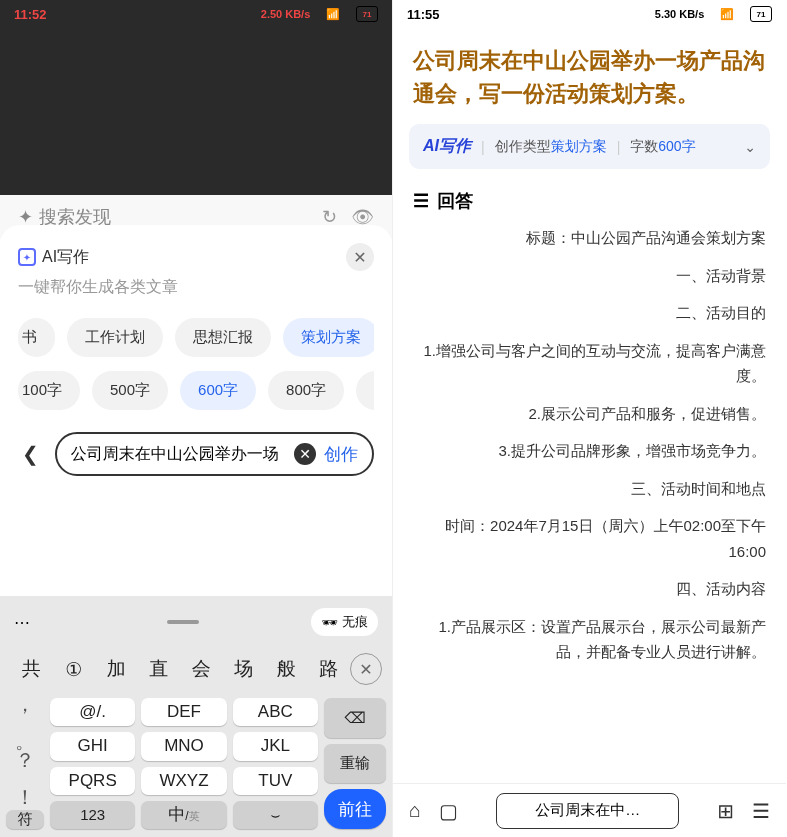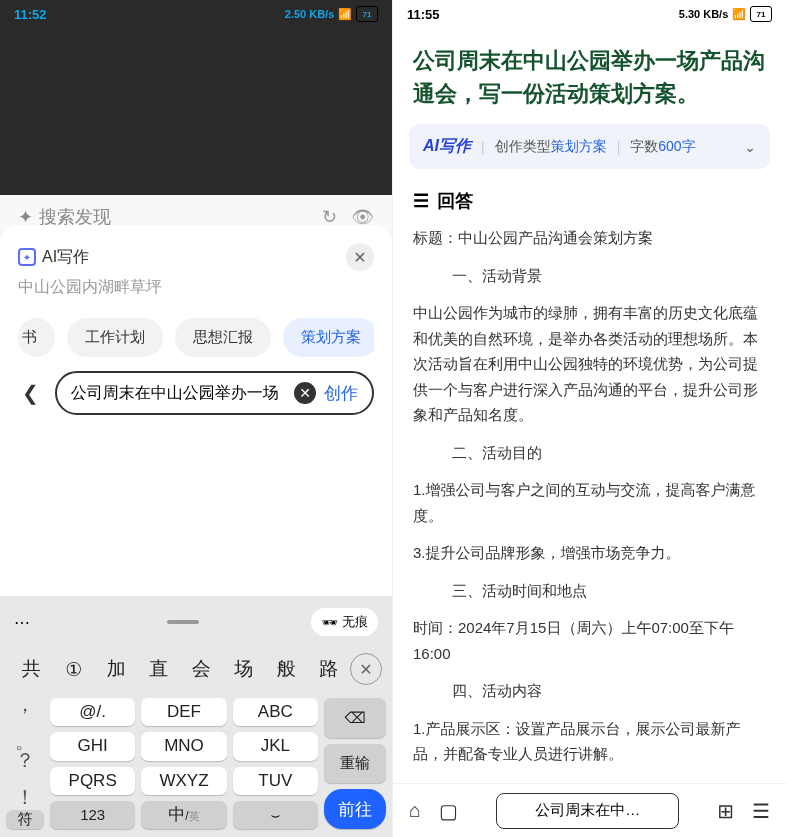--- a/index.html
+++ b/index.html
@@ -1,25 +1,25 @@
 <!DOCTYPE html>
 <html><head>
 <meta charset="utf-8">
 <style>
 * { margin: 0; padding: 0; box-sizing: border-box; font-family: -apple-system, "PingFang SC", "Microsoft YaHei", sans-serif; }
 body { width: 787px; height: 837px; display: flex; background: #fff; }
 .phone { width: 393px; height: 837px; position: relative; overflow: hidden; }
 .phone-left { border-right: 1px solid #eee; }
 .status-bar { height: 28px; display: flex; align-items: center; justify-content: space-between; padding: 0 14px; font-size: 13px; font-weight: 600; }
-.status-right { display: flex; align-items: center; gap: 4px; font-size: 11px; }
+.status-right { display: flex; align-items: center; gap: 16px; font-size: 11px; }
 .battery { border: 1px solid #000; border-radius: 3px; width: 22px; height: 16px; display: flex; align-items: center; justify-content: center; font-size: 8px; font-weight: bold; }
 
 
 .p1-dark { background: #2a2a2a; height: 200px; }
-.p1-dark .status-bar { color: #0ea5e9; }
+.p1-dark .status-bar { color: #ef4444; }
 .p1-discover { position: absolute; top: 195px; left: 0; right: 0; padding: 10px 18px; color: #888; font-size: 18px; display: flex; align-items: center; justify-content: space-between; background: #f8f8f8; }
 .p1-discover-left { display: flex; align-items: center; gap: 6px; }
 .p1-discover-icons { display: flex; gap: 14px; color: #999; }
 .p1-panel { position: absolute; top: 225px; left: 0; right: 0; bottom: 0; background: #fff; border-radius: 20px 20px 0 0; padding: 18px; }
 .p1-title-row { display: flex; align-items: center; justify-content: space-between; margin-bottom: 6px; }
 .p1-title { display: flex; align-items: center; gap: 6px; font-size: 16px; font-weight: 500; color: #333; }
 .p1-title-icon { width: 18px; height: 18px; border: 2px solid #5b6cff; border-radius: 4px; display: flex; align-items: center; justify-content: center; font-size: 10px; color: #5b6cff; }
 .p1-close { width: 28px; height: 28px; border-radius: 50%; background: #eee; display: flex; align-items: center; justify-content: center; color: #666; font-size: 16px; }
 .p1-sub { color: #999; font-size: 16px; margin-bottom: 20px; }
 .p1-chips { display: flex; gap: 12px; margin-bottom: 14px; overflow: hidden; }
@@ -49,30 +49,30 @@
 .kb-col { display: flex; flex-direction: column; gap: 6px; flex: 1; }
 .kb-col.side { flex: 0 0 62px; }
 .kb-col.xnarrow { flex: 0 0 38px; }
 .kb-main { display: flex; gap: 6px; }
 .kb-zh { font-size: 12px; display: flex; align-items: baseline; }
 .kb-zh-main { font-size: 17px; }
 .kb-zh-sub { font-size: 11px; color: #888; }
 
 
 .p2 { background: #fff; }
-.p2-title { font-size: 22px; font-weight: 700; color: #14532d; padding: 16px 20px 14px; line-height: 1.5; }
+.p2-title { font-size: 22px; font-weight: 700; color: #a16207; padding: 16px 20px 14px; line-height: 1.5; }
 .p2-options { margin: 0 16px 14px; background: #f0f3fa; border-radius: 10px; padding: 12px 14px; display: flex; align-items: center; gap: 10px; font-size: 14px; }
 .p2-ai { color: #2843d8; font-weight: 800; font-style: italic; font-size: 16px; }
 .p2-opt-text { color: #555; }
 .p2-opt-val { color: #2563eb; }
 .p2-sep { color: #ccc; }
 .p2-chev { margin-left: auto; color: #666; }
 .p2-answer-h { display: flex; align-items: center; gap: 8px; padding: 6px 20px 12px; font-size: 18px; font-weight: 600; }
 .p2-content { padding: 0 20px 70px; font-size: 15px; color: #333; line-height: 1.7; }
-.p2-content p { margin-bottom: 12px; }
+.p2-content p { margin-bottom: 12px; text-align: right; }
 .p2-section { margin-top: 6px; margin-left: 39px; }
 .p2-bottom { position: absolute; bottom: 0; left: 0; right: 0; height: 54px; background: #fff; border-top: 1px solid #eee; display: flex; align-items: center; padding: 0 16px; gap: 18px; }
 .p2-bottom-icon { font-size: 20px; color: #333; }
 .p2-bottom-pill { flex: 1; border: 1.5px solid #333; border-radius: 8px; height: 36px; display: flex; align-items: center; justify-content: center; font-size: 15px; margin: 0 20px; }
 </style>
 </head>
 <body>
 
 <div class="phone phone-left">
   <div class="p1-dark">
@@ -96,27 +96,34 @@
     </div>
   </div>
   <div class="p1-panel">
     <div class="p1-title-row">
       <div class="p1-title">
         <span class="p1-title-icon">✦</span>
         <span>AI写作</span>
       </div>
       <div class="p1-close">✕</div>
     </div>
-    <div class="p1-sub">中山公园内湖畔草坪</div>
+    <div class="p1-sub">一键帮你生成各类文章</div>
     <div class="p1-chips">
       <div class="p1-chip partial">书</div>
       <div class="p1-chip">工作计划</div>
       <div class="p1-chip">思想汇报</div>
       <div class="p1-chip active">策划方案</div>
 
+    </div>
+    <div class="p1-words">
+      <div class="p1-chip partial">100字</div>
+      <div class="p1-chip">500字</div>
+      <div class="p1-chip active">600字</div>
+      <div class="p1-chip">800字</div>
+      <div class="p1-chip">1000字</div>
     </div>
     <div class="p1-input-row">
       <span class="p1-back">❮</span>
       <div class="p1-input-wrap">
         <input class="p1-input" value="公司周末在中山公园举办一场" style="">
         <span class="p1-clear">✕</span>
         <span class="p1-create">创作</span>
       </div>
     </div>
   </div>
@@ -202,26 +209,26 @@
     <span class="p2-opt-text"><span>字数</span><span class="p2-opt-val">600字</span></span>
     <span class="p2-chev">⌄</span>
   </div>
   <div class="p2-answer-h">
     <span>☰</span>
     <span>回答</span>
   </div>
   <div class="p2-content">
     <p><span>标题：</span><span>中山公园产品沟通会策划方案</span></p>
     <p class="p2-section">一、活动背景</p>
-    <p>中山公园作为城市的绿肺，拥有丰富的历史文化底蕴和优美的自然环境，是举办各类活动的理想场所。本次活动旨在利用中山公园独特的环境优势，为公司提供一个与客户进行深入产品沟通的平台，提升公司形象和产品知名度。</p>
     <p class="p2-section">二、活动目的</p>
     <p>1.增强公司与客户之间的互动与交流，提高客户满意度。</p>
+    <p>2.展示公司产品和服务，促进销售。</p>
     <p>3.提升公司品牌形象，增强市场竞争力。</p>
     <p class="p2-section">三、活动时间和地点</p>
-    <p>时间：2024年7月15日（周六）上午07:00至下午16:00</p>
+    <p>时间：2024年7月15日（周六）上午02:00至下午16:00</p>
     <p class="p2-section">四、活动内容</p>
     <p>1.产品展示区：设置产品展示台，展示公司最新产品，并配备专业人员进行讲解。</p>
 
   </div>
   <div class="p2-bottom">
     <span class="p2-bottom-icon">⌂</span>
     <span class="p2-bottom-icon">▢</span>
     <div class="p2-bottom-pill">公司周末在中…</div>
     <span class="p2-bottom-icon">⊞</span>
     <span class="p2-bottom-icon">☰</span>

